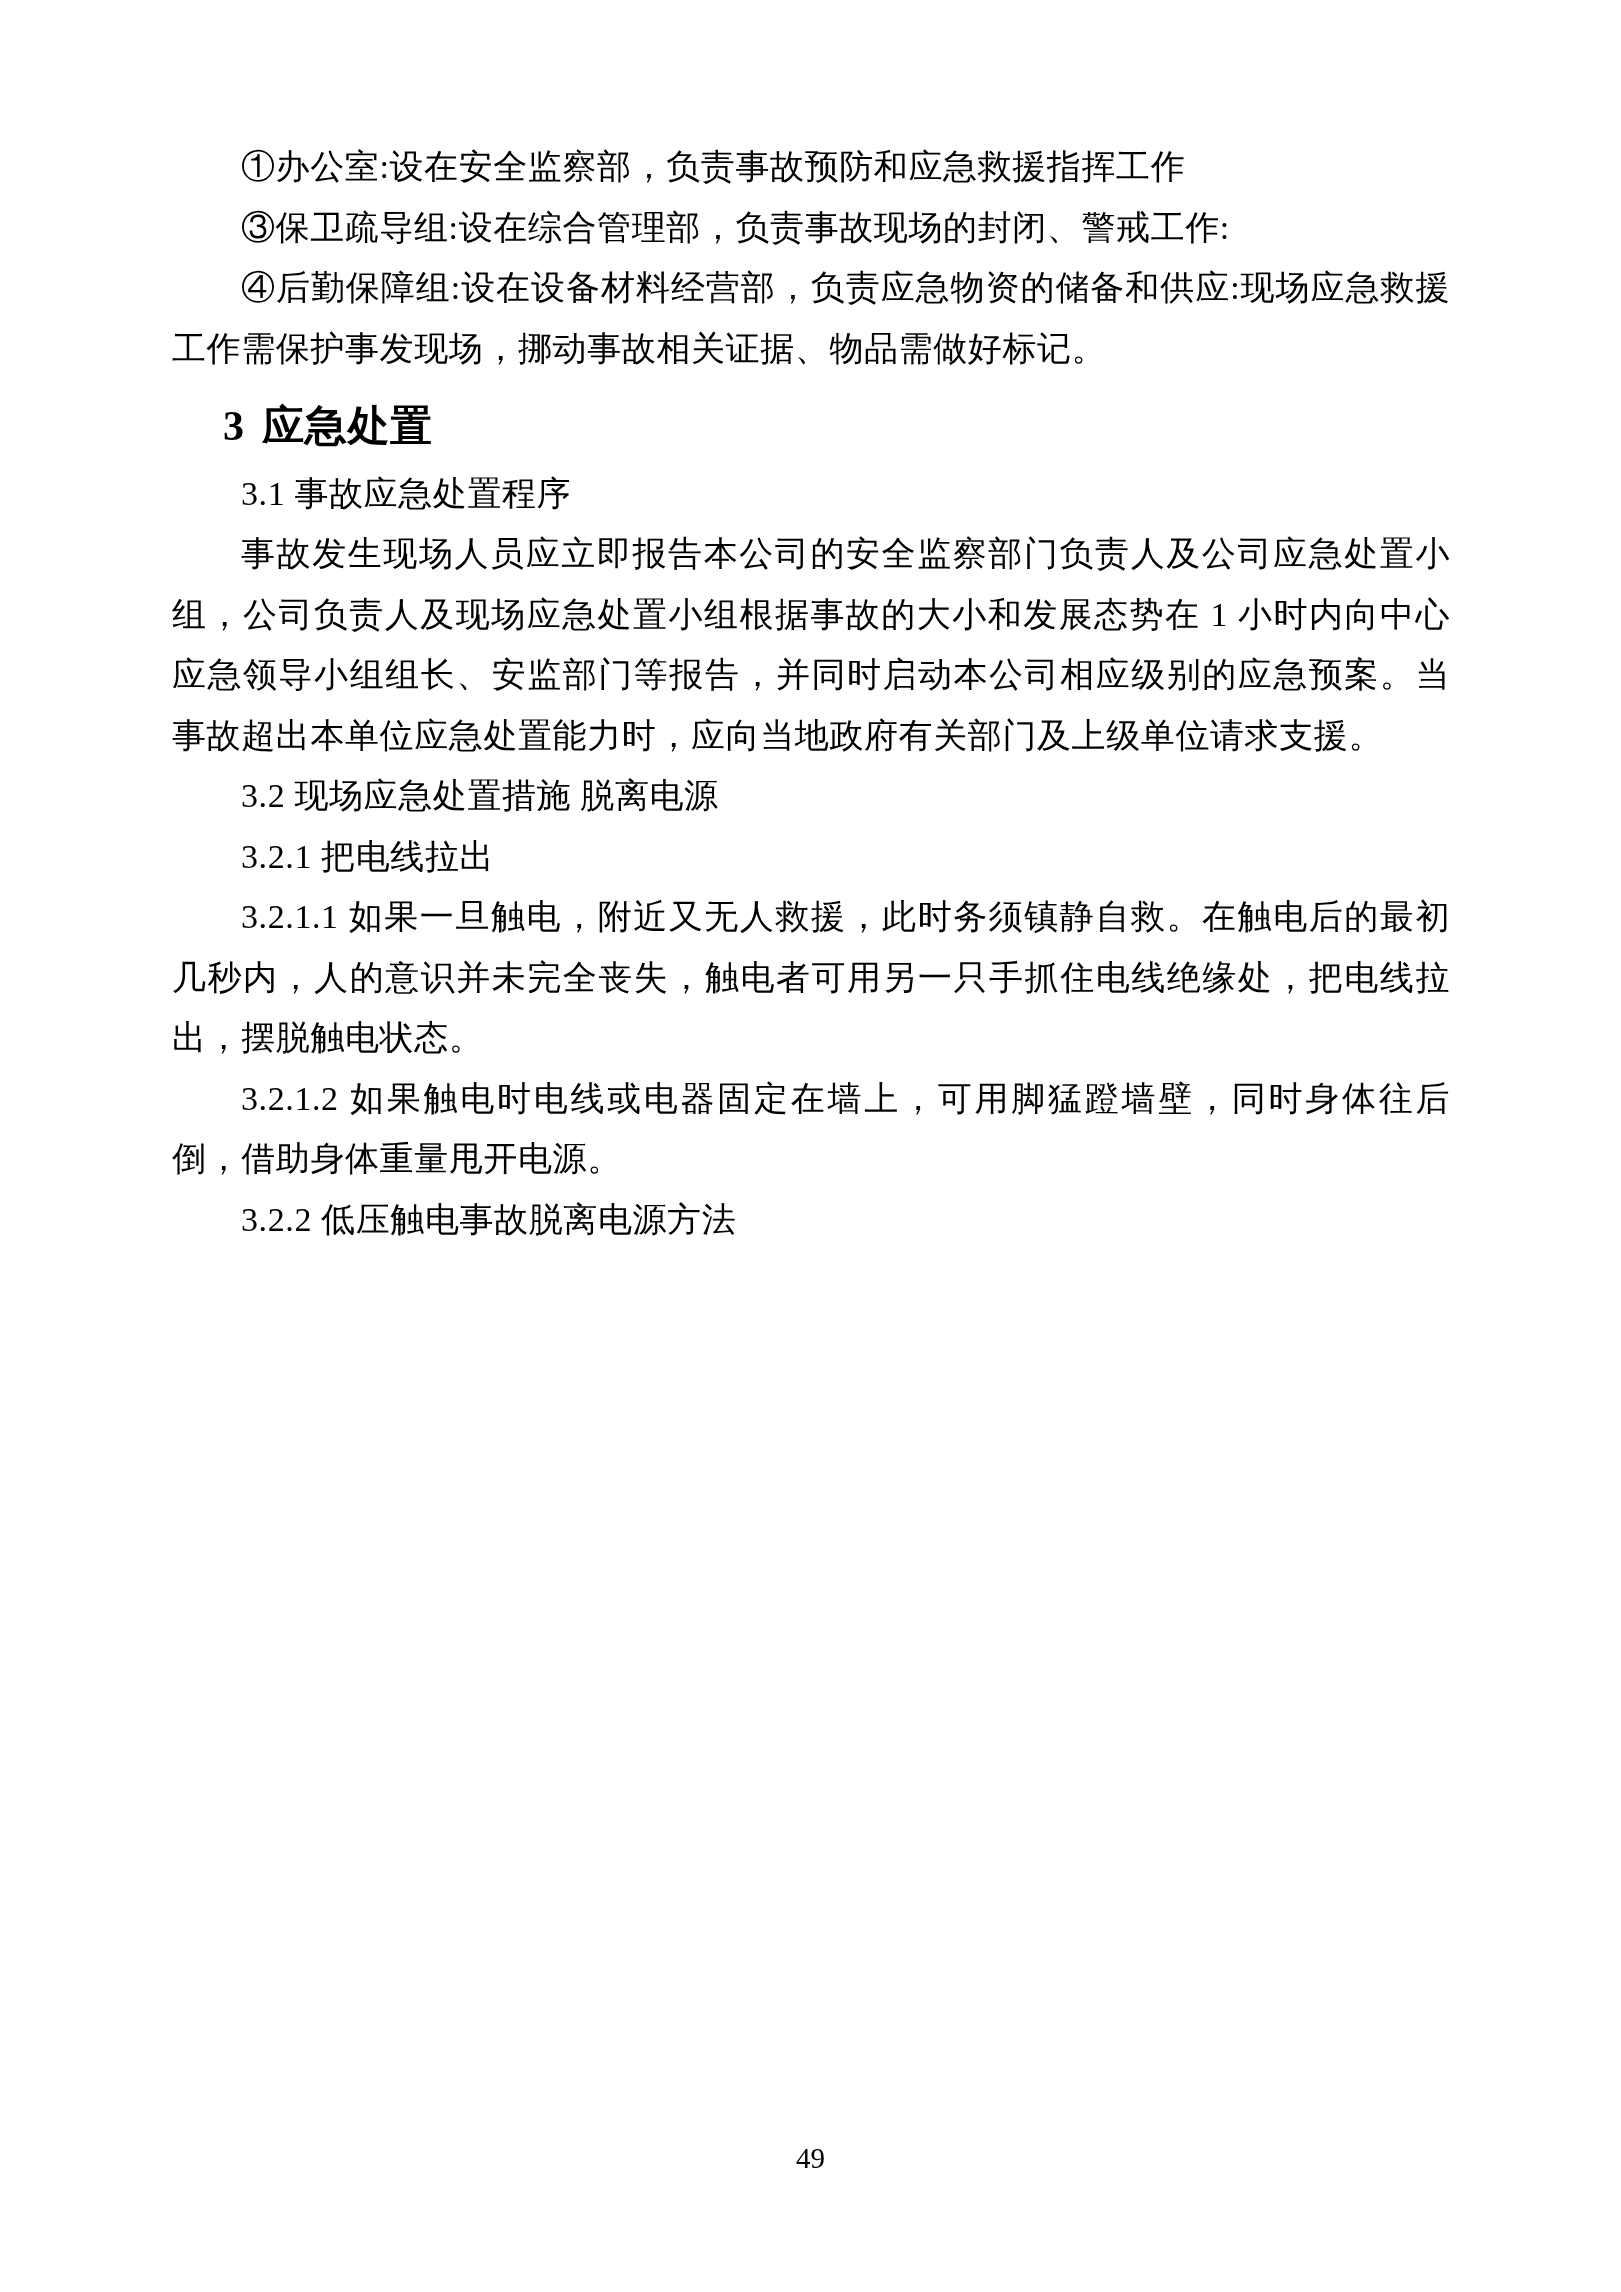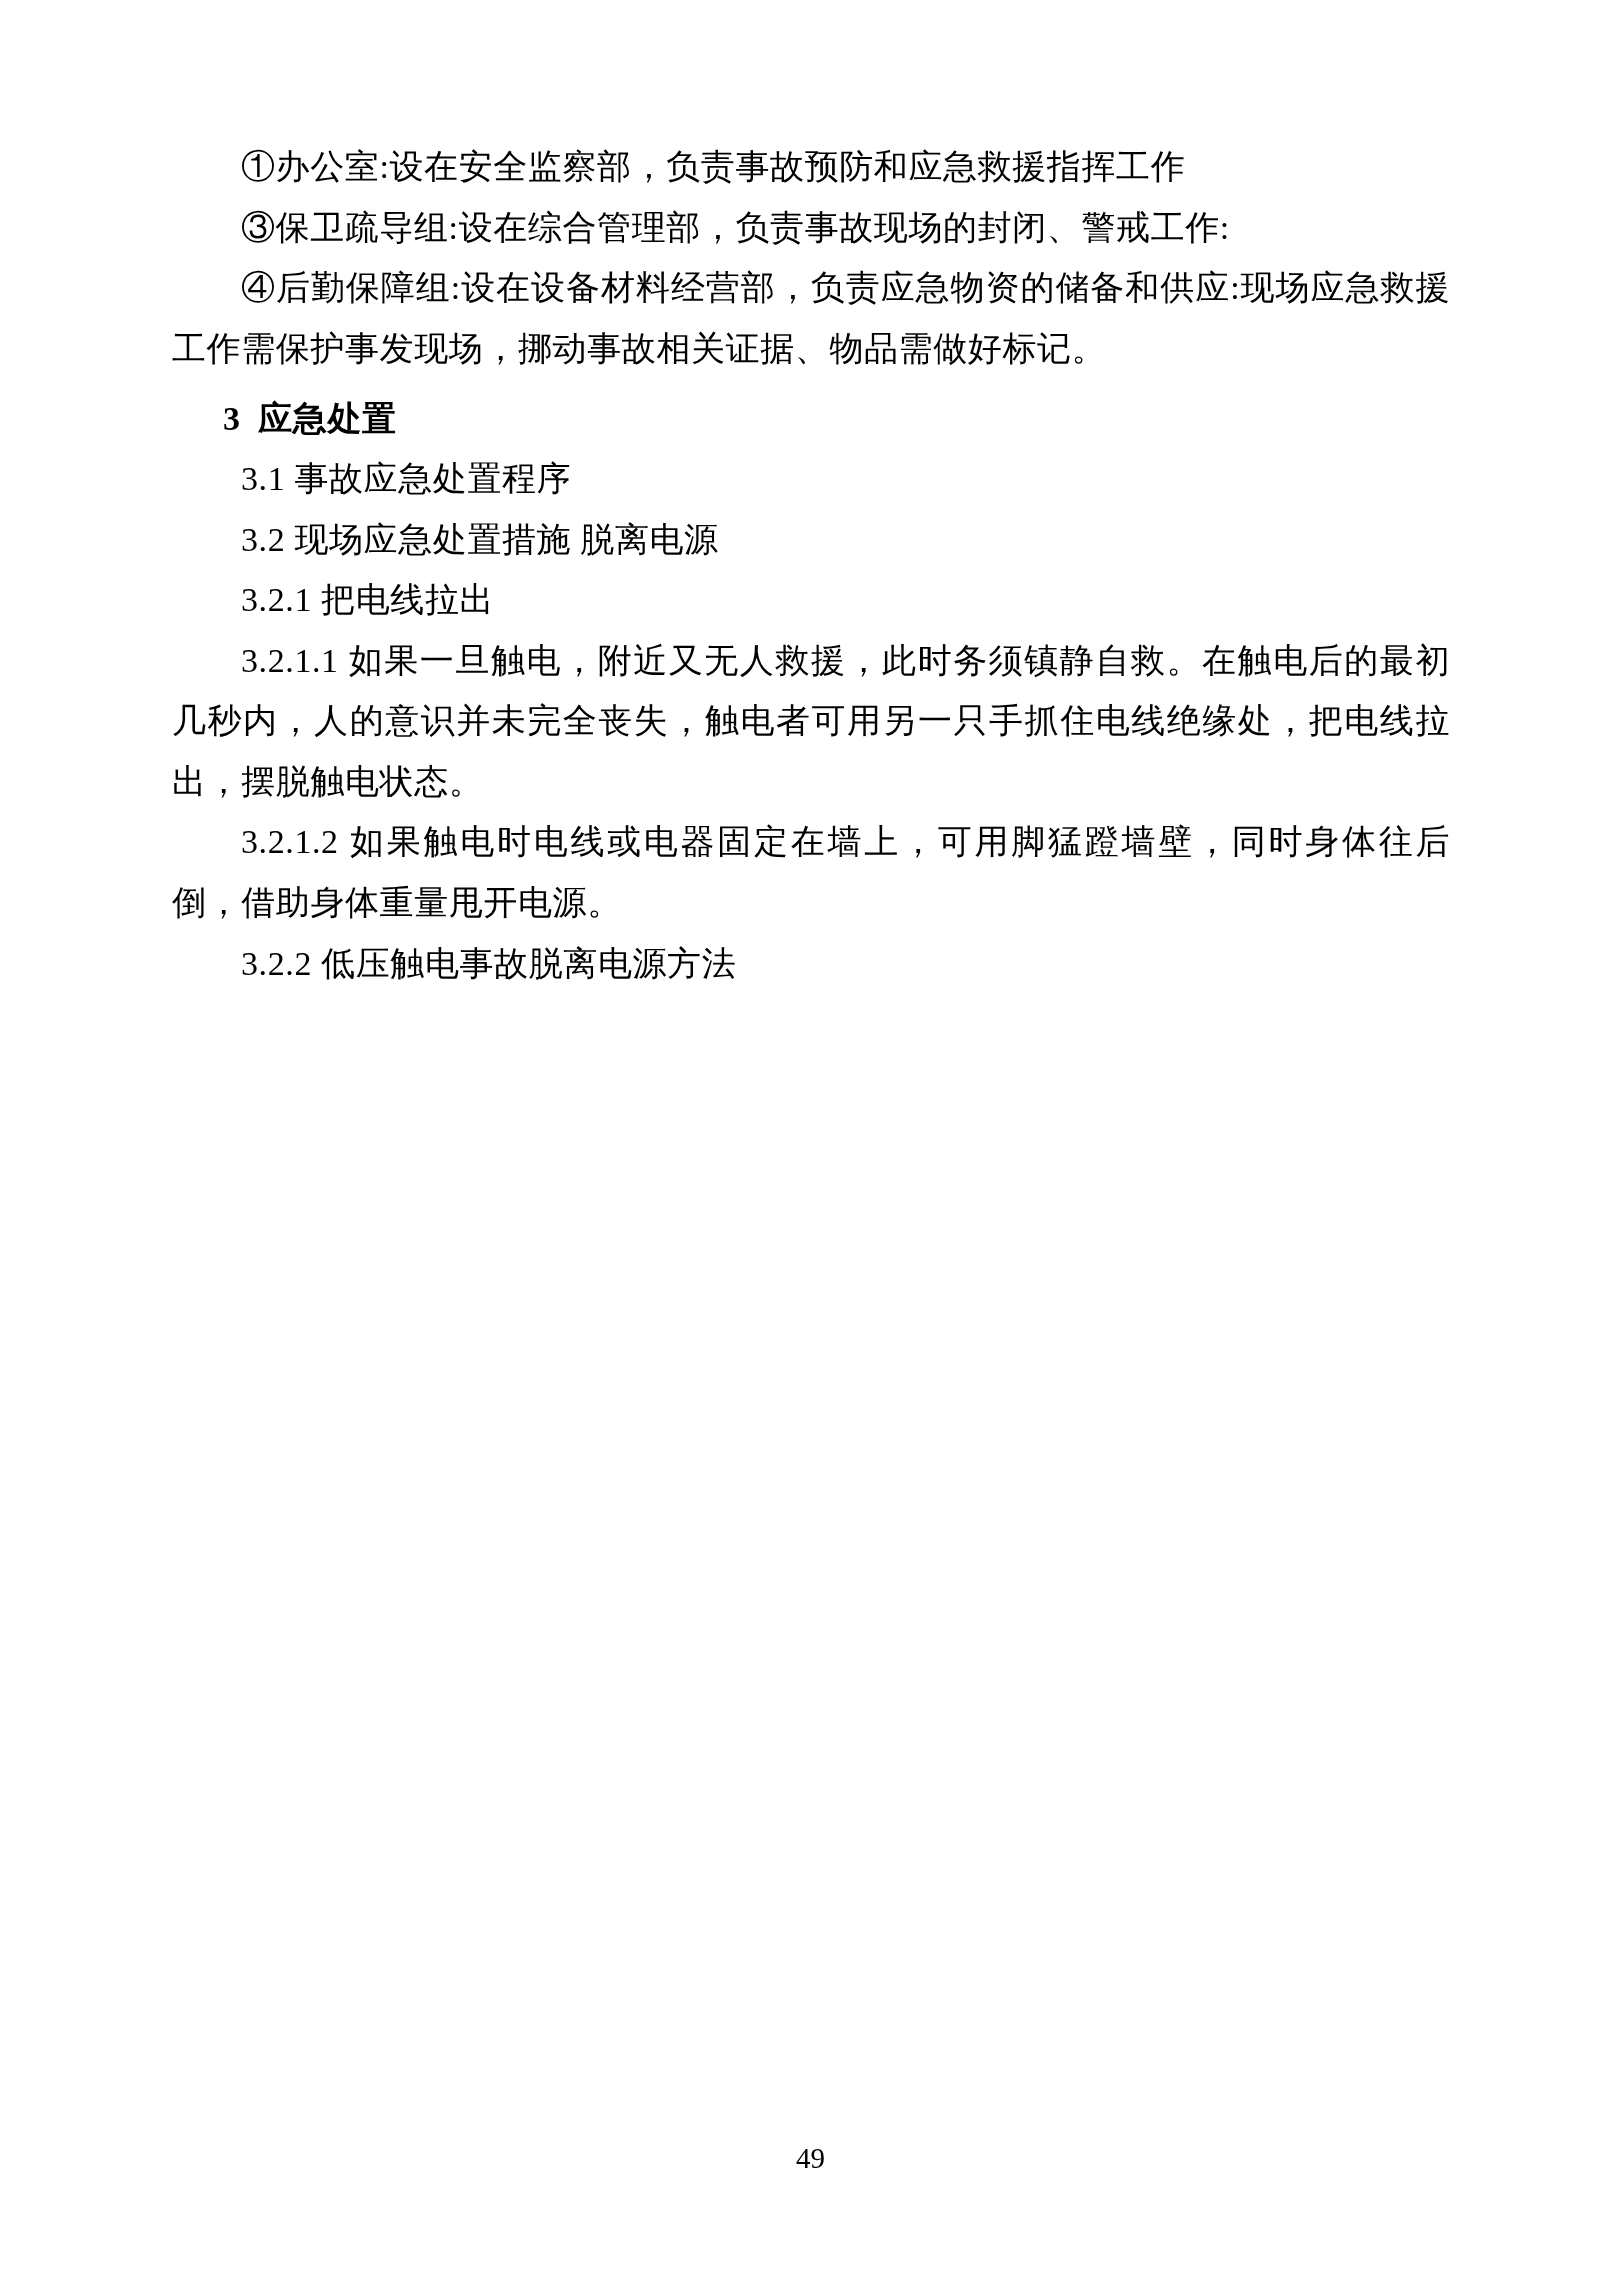--- a/index.html
+++ b/index.html
@@ -29,21 +29,21 @@
     line-height: 1.78;
     letter-spacing: 0.6px;
     text-align: justify;
     text-justify: inter-ideograph;
   }
   .indent {
     text-indent: 69px;
   }
   .heading {
     margin: 0;
-    font-size: 34px;
+    font-size: 42px;
     font-weight: bold;
     line-height: 1.78;
     letter-spacing: 0.6px;
     text-indent: 51px;
   }
   .heading .gap {
     display: inline-block;
     width: 17.6px;
   }
   .sub-heading {
@@ -68,20 +68,21 @@
 
     <p class="indent">①办公室:设在安全监察部，负责事故预防和应急救援指挥工作</p>
     <p class="indent">③保卫疏导组:设在综合管理部，负责事故现场的封闭、警戒工作:</p>
     <p class="indent">④后勤保障组:设在设备材料经营部，负责应急物资的储备和供应:现场应急救援工作需保护事发现场，挪动事故相关证据、物品需做好标记。</p>
 
     <div class="spacer-sm"></div>
 
     <p class="heading"><span>3</span><span class="gap"></span><span>应急处置</span></p>
 
     <p class="sub-heading">3.1 事故应急处置程序</p>
+    <p class="indent">事故发生现场人员应立即报告本公司的安全监察部门负责人及公司应急处置小组，公司负责人及现场应急处置小组根据事故的大小和发展态势在 1 小时内向中心应急领导小组组长、安监部门等报告，并同时启动本公司相应级别的应急预案。当事故超出本单位应急处置能力时，应向当地政府有关部门及上级单位请求支援。</p>
 
     <p class="sub-heading">3.2 现场应急处置措施 脱离电源</p>
     <p class="sub-heading">3.2.1 把电线拉出</p>
 
     <p class="indent">3.2.1.1 如果一旦触电，附近又无人救援，此时务须镇静自救。在触电后的最初几秒内，人的意识并未完全丧失，触电者可用另一只手抓住电线绝缘处，把电线拉出，摆脱触电状态。</p>
     <p class="indent">3.2.1.2 如果触电时电线或电器固定在墙上，可用脚猛蹬墙壁，同时身体往后倒，借助身体重量甩开电源。</p>
 
     <p class="sub-heading">3.2.2 低压触电事故脱离电源方法</p>
 
   </div>

